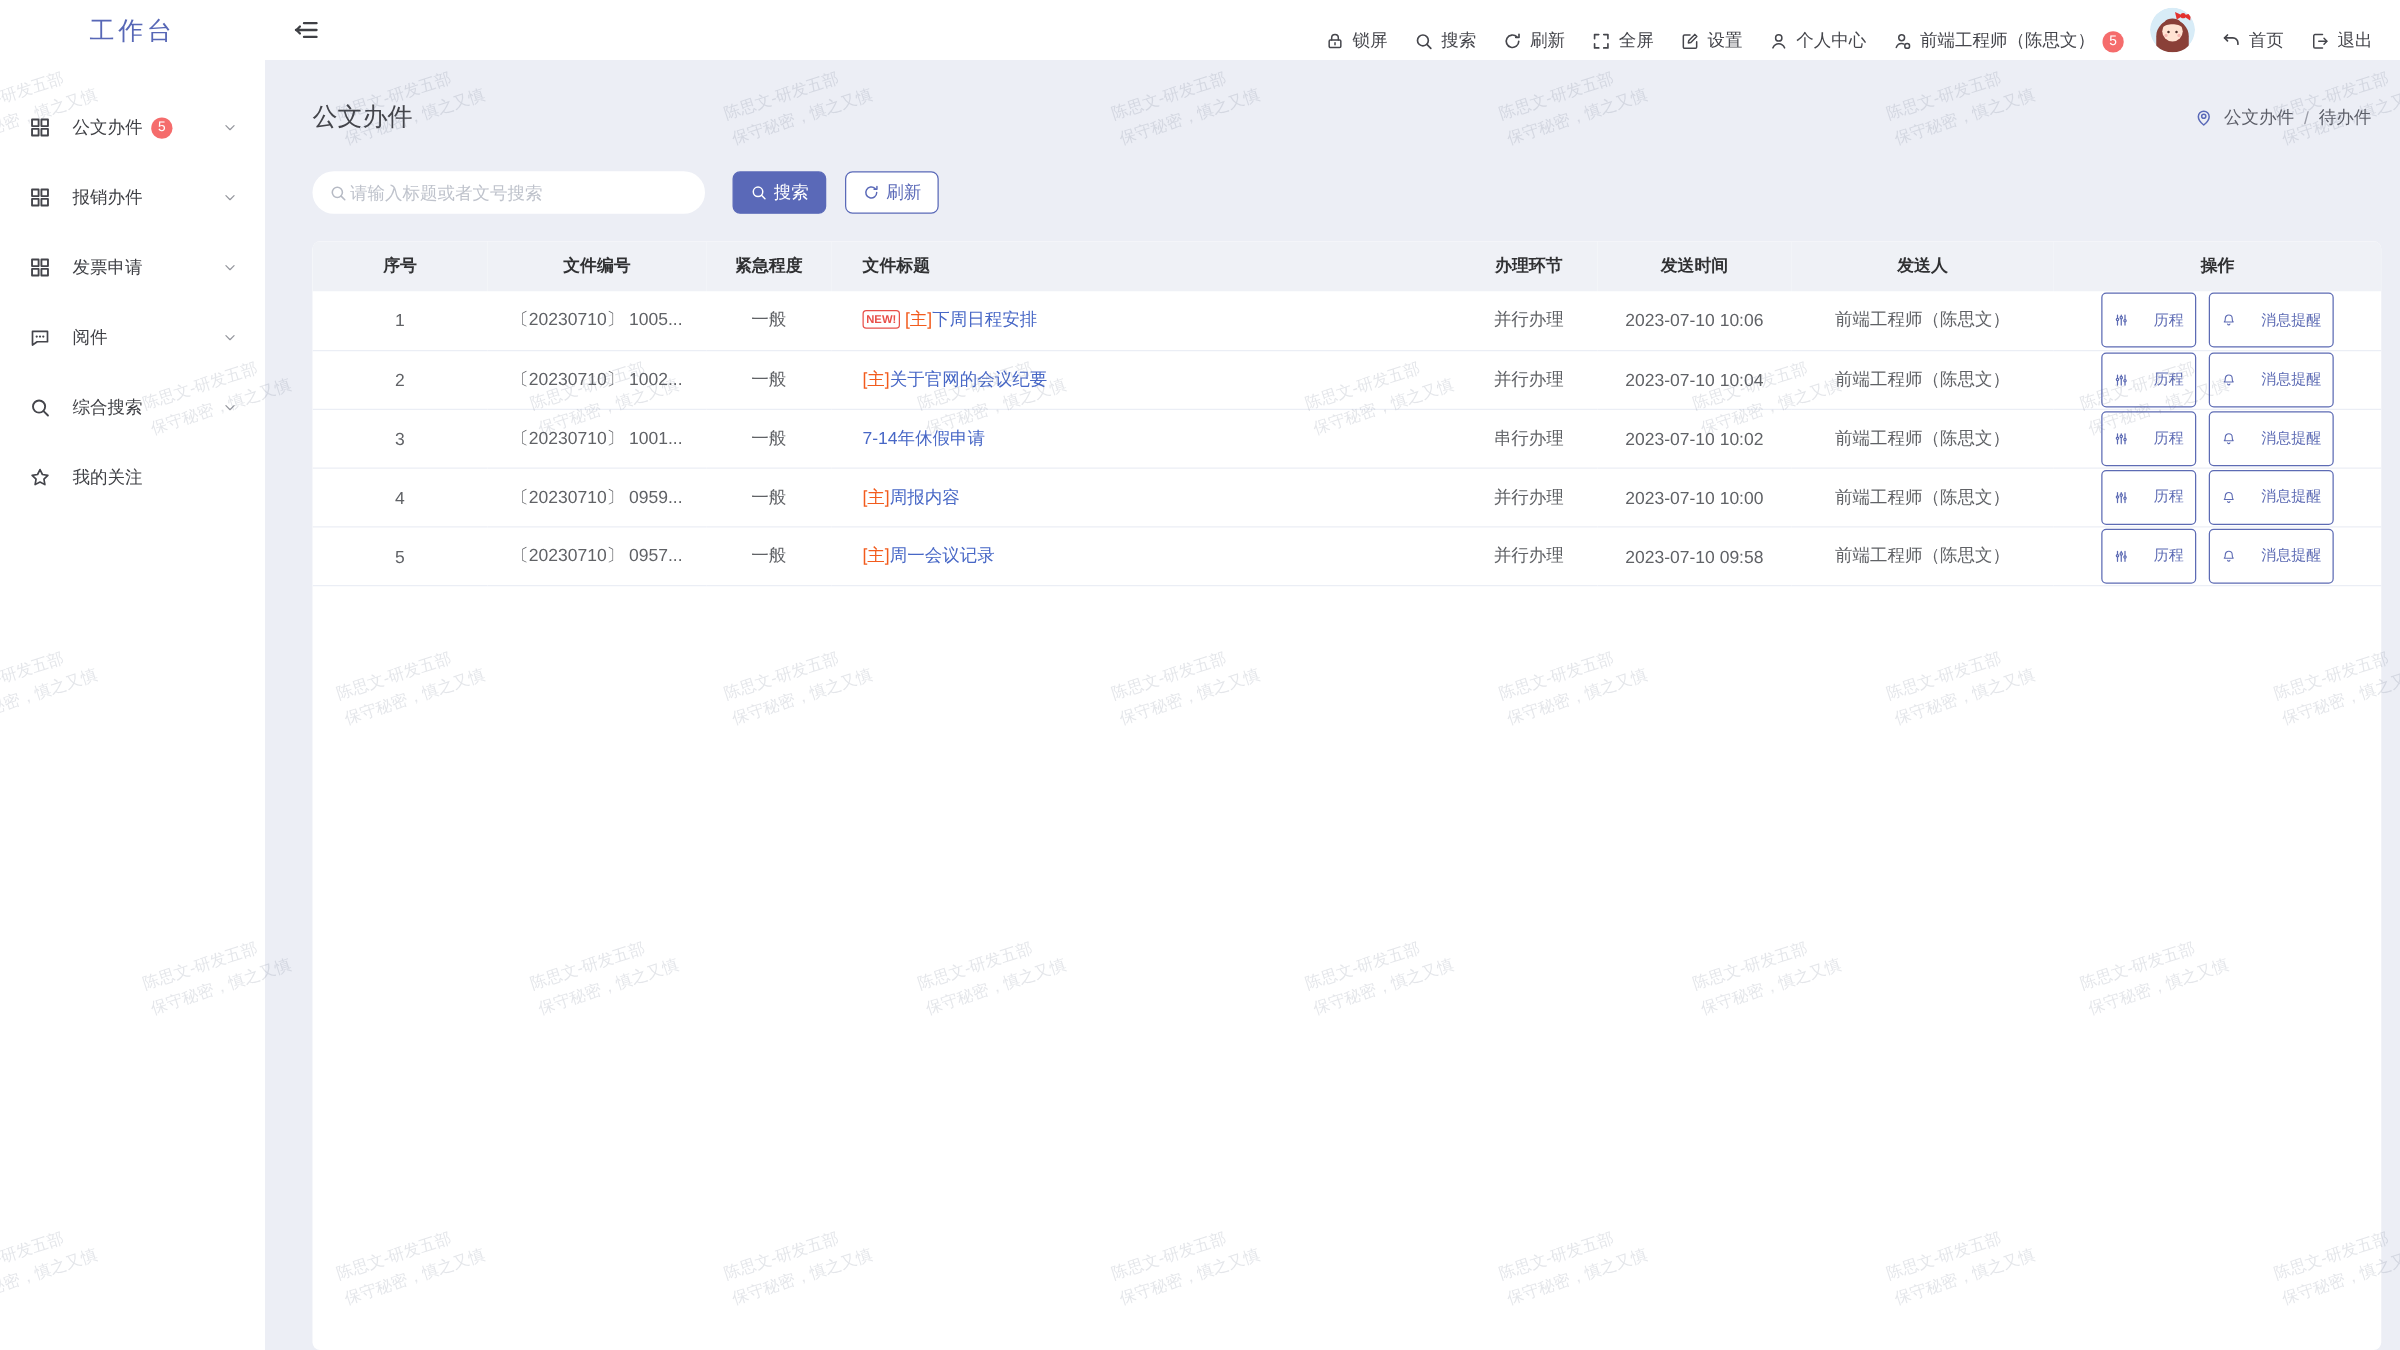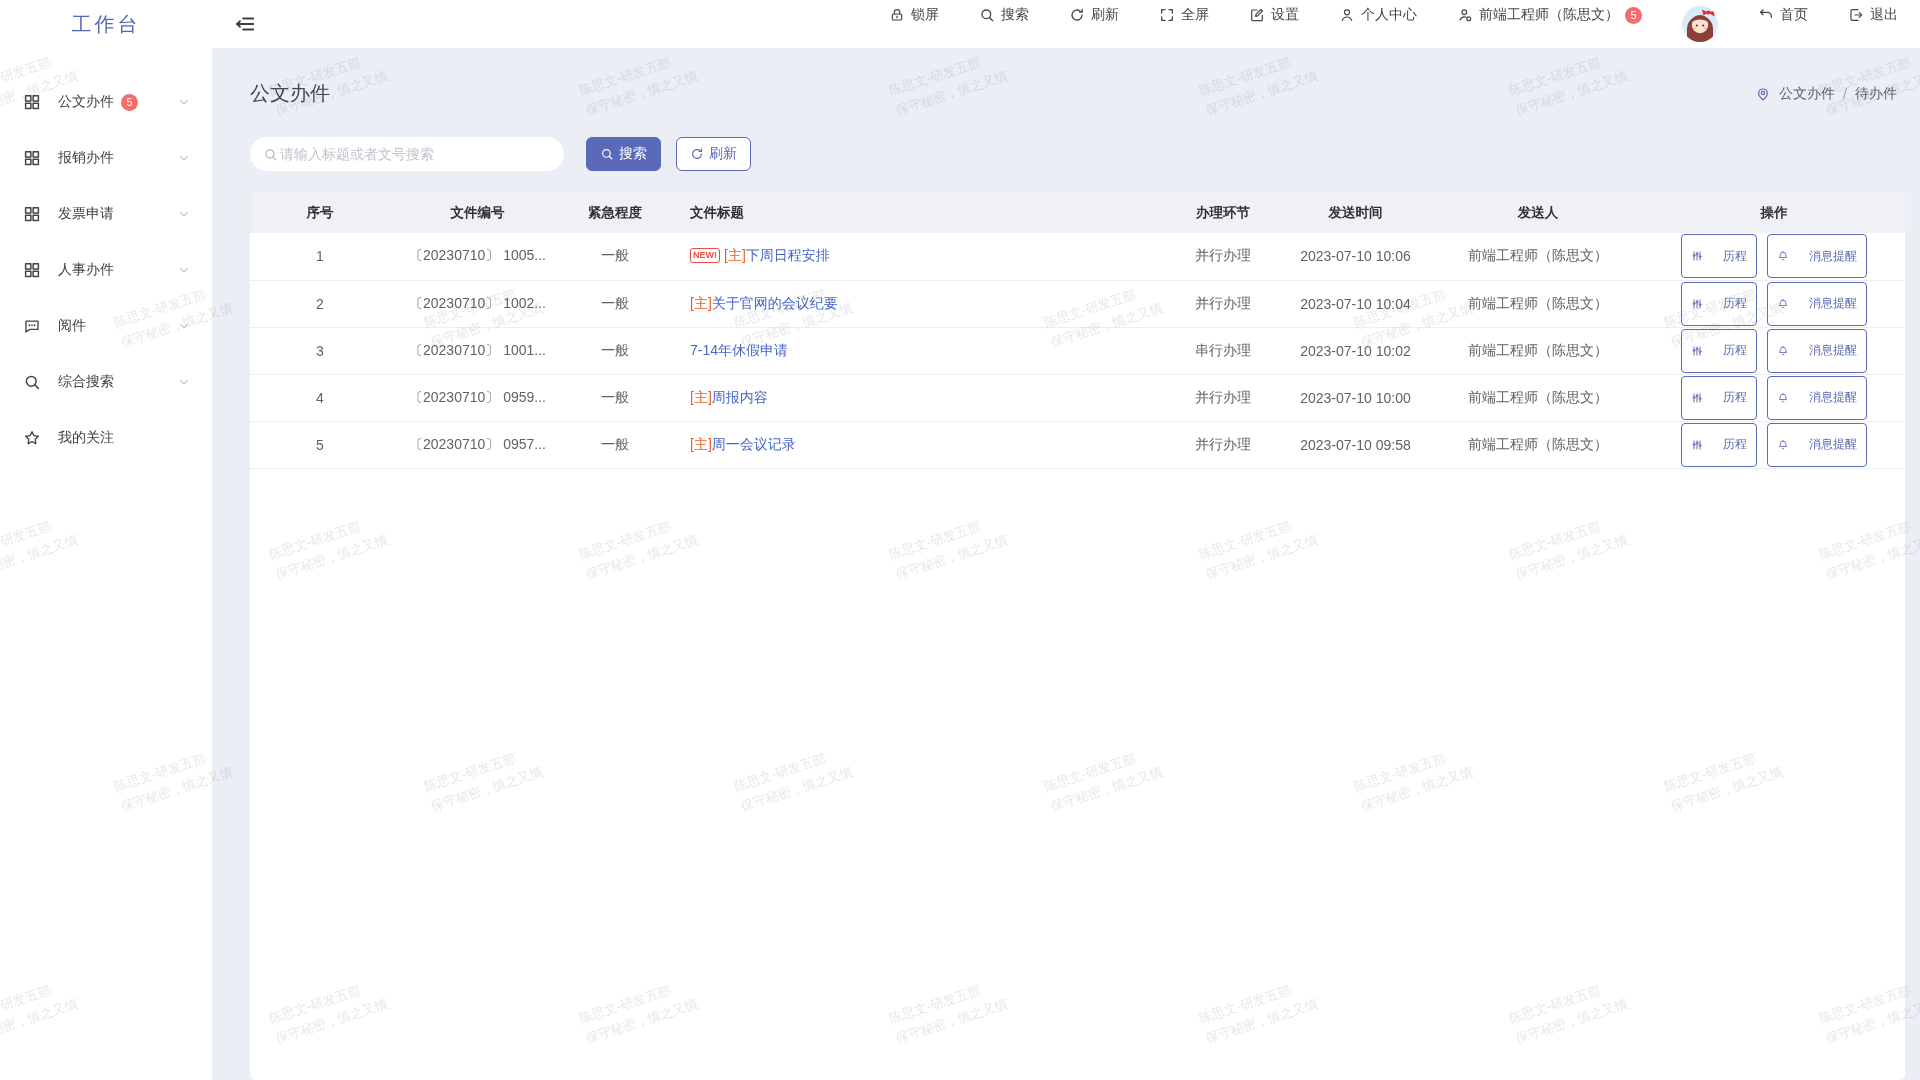--- a/index.html
+++ b/index.html
@@ -26,21 +26,21 @@
   .mi-badge{margin-left:7px;min-width:17px;height:17px;border-radius:9px;background:var(--badge);
             color:#fff;font-size:11px;display:inline-flex;align-items:center;justify-content:center;padding:0 4px;}
   .mi-chevron{margin-left:auto;color:#95979e;width:12px;height:12px;}
   .mi-chevron svg{width:12px;height:12px;display:block;}
 
   
   .main{flex:1;display:flex;flex-direction:column;background:var(--bg);min-width:0;}
   .topbar{height:48px;background:#fff;display:flex;align-items:center;padding:0 22px;flex:0 0 48px;}
   .fold-btn{width:22px;height:22px;color:#3f4045;cursor:pointer;}
   .fold-btn svg{width:22px;height:22px;display:block;}
-  .topbar-right{margin-left:auto;display:flex;align-items:flex-start;gap:40px;font-size:14px;color:#45464c;}
+  .topbar-right{margin-left:auto;display:flex;align-items:flex-end;gap:21px;font-size:14px;color:#45464c;}
   .tb-action{display:flex;align-items:center;gap:6px;cursor:pointer;white-space:nowrap;}
   .tb-action svg,.tb-user svg{width:16px;height:16px;display:block;}
   .tb-icon{width:16px;height:16px;color:#45464c;}
   .tb-user{display:flex;align-items:center;gap:6px;cursor:pointer;white-space:nowrap;}
   .tb-badge{min-width:17px;height:17px;border-radius:9px;background:var(--badge);color:#fff;font-size:11px;
             display:inline-flex;align-items:center;justify-content:center;padding:0 4px;}
   .avatar{width:36px;height:36px;border-radius:50%;overflow:hidden;cursor:pointer;flex:0 0 36px;}
   .avatar svg{width:36px;height:36px;display:block;}
 
   
@@ -141,36 +141,20 @@
         <div class="menu-item">
           <span class="mi-icon">
             <svg viewBox="0 0 24 24" fill="none" stroke="currentColor" stroke-width="2" stroke-linecap="round" stroke-linejoin="round">
               <rect x="3.5" y="3.5" width="7" height="7"></rect>
               <rect x="13.5" y="3.5" width="7" height="7"></rect>
               <rect x="3.5" y="13.5" width="7" height="7"></rect>
               <rect x="13.5" y="13.5" width="7" height="7"></rect>
             </svg>
           </span>
           <span class="mi-label">发票申请</span>
-          <span class="mi-chevron">
-            <svg viewBox="0 0 24 24" fill="none" stroke="currentColor" stroke-width="2" stroke-linecap="round" stroke-linejoin="round">
-              <path d="M5.5 9l6.5 6.5L18.5 9"></path>
-            </svg>
-          </span>
-        </div>
-        <div class="menu-item">
-          <span class="mi-icon">
-            <svg viewBox="0 0 24 24" fill="none" stroke="currentColor" stroke-width="2" stroke-linecap="round" stroke-linejoin="round">
-              <rect x="3.5" y="3.5" width="7" height="7"></rect>
-              <rect x="13.5" y="3.5" width="7" height="7"></rect>
-              <rect x="3.5" y="13.5" width="7" height="7"></rect>
-              <rect x="13.5" y="13.5" width="7" height="7"></rect>
-            </svg>
-          </span>
-          <span class="mi-label">人事办件</span>
           <span class="mi-chevron">
             <svg viewBox="0 0 24 24" fill="none" stroke="currentColor" stroke-width="2" stroke-linecap="round" stroke-linejoin="round">
               <path d="M5.5 9l6.5 6.5L18.5 9"></path>
             </svg>
           </span>
         </div>
         <div class="menu-item">
           <span class="mi-icon">
             <svg viewBox="0 0 24 24" fill="none" stroke="currentColor" stroke-width="1.8" stroke-linecap="round" stroke-linejoin="round">
               <path d="M4 5.5h16v11h-11l-5 3.5z"></path>

